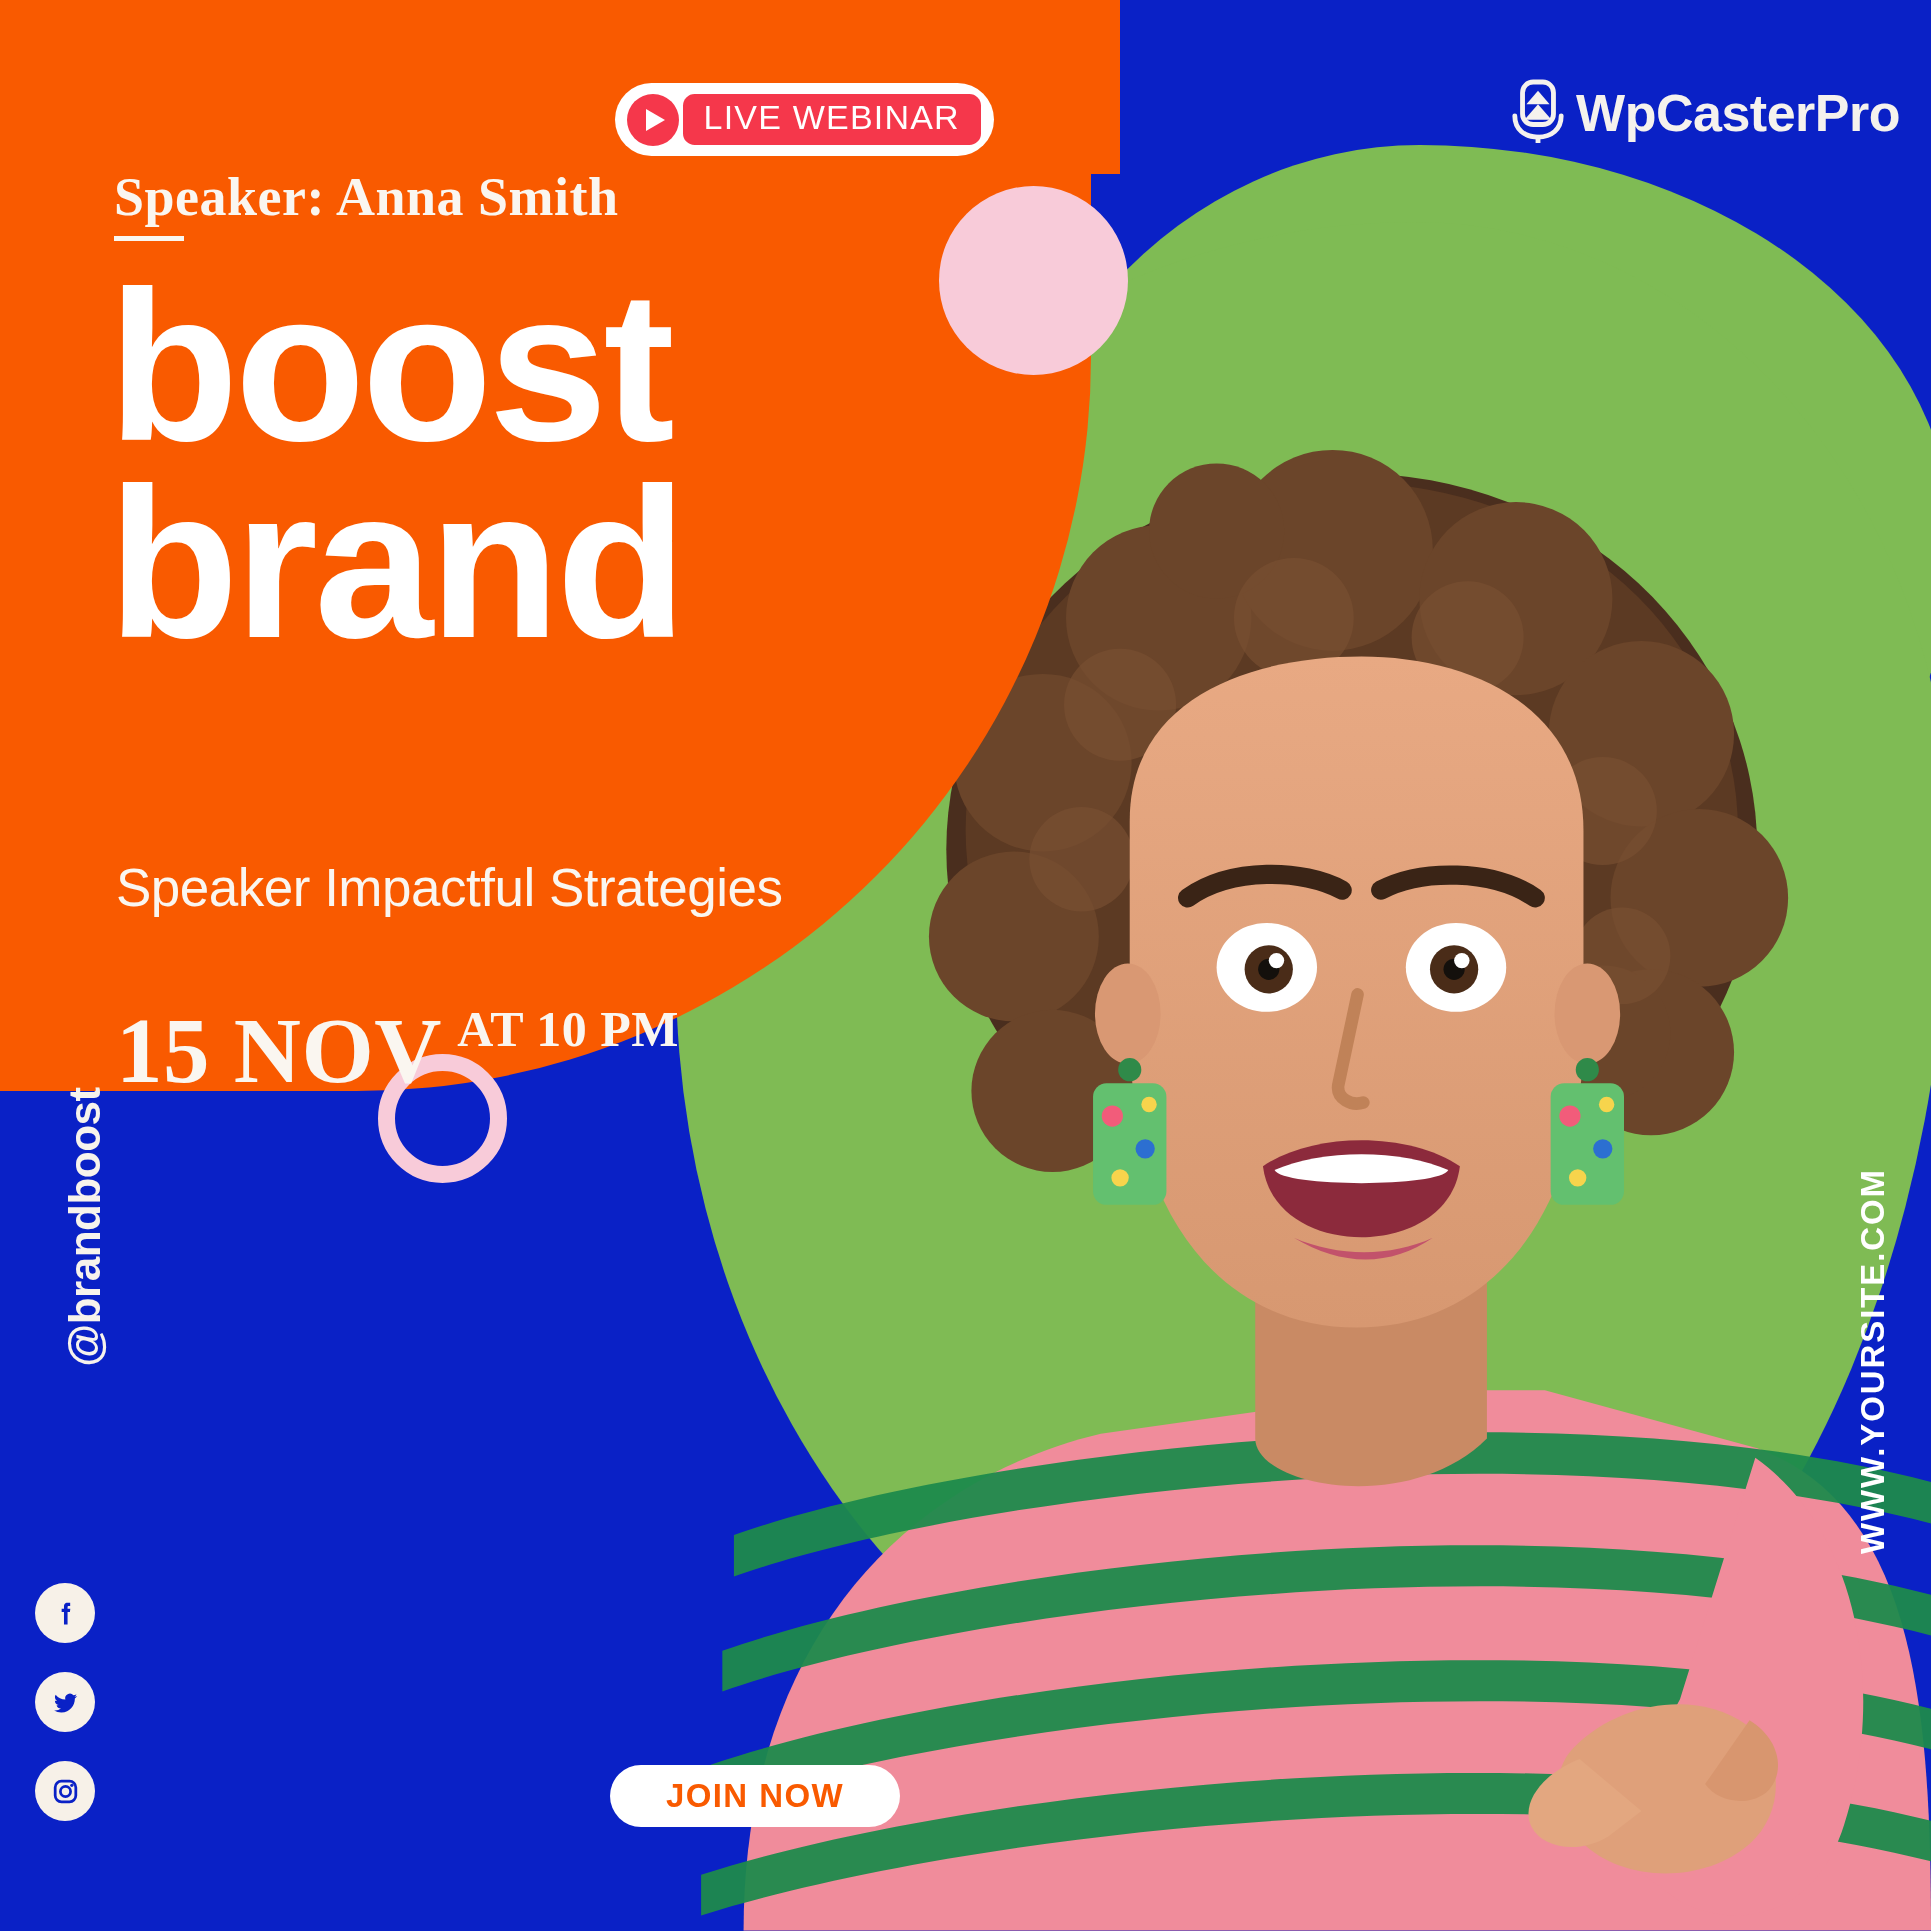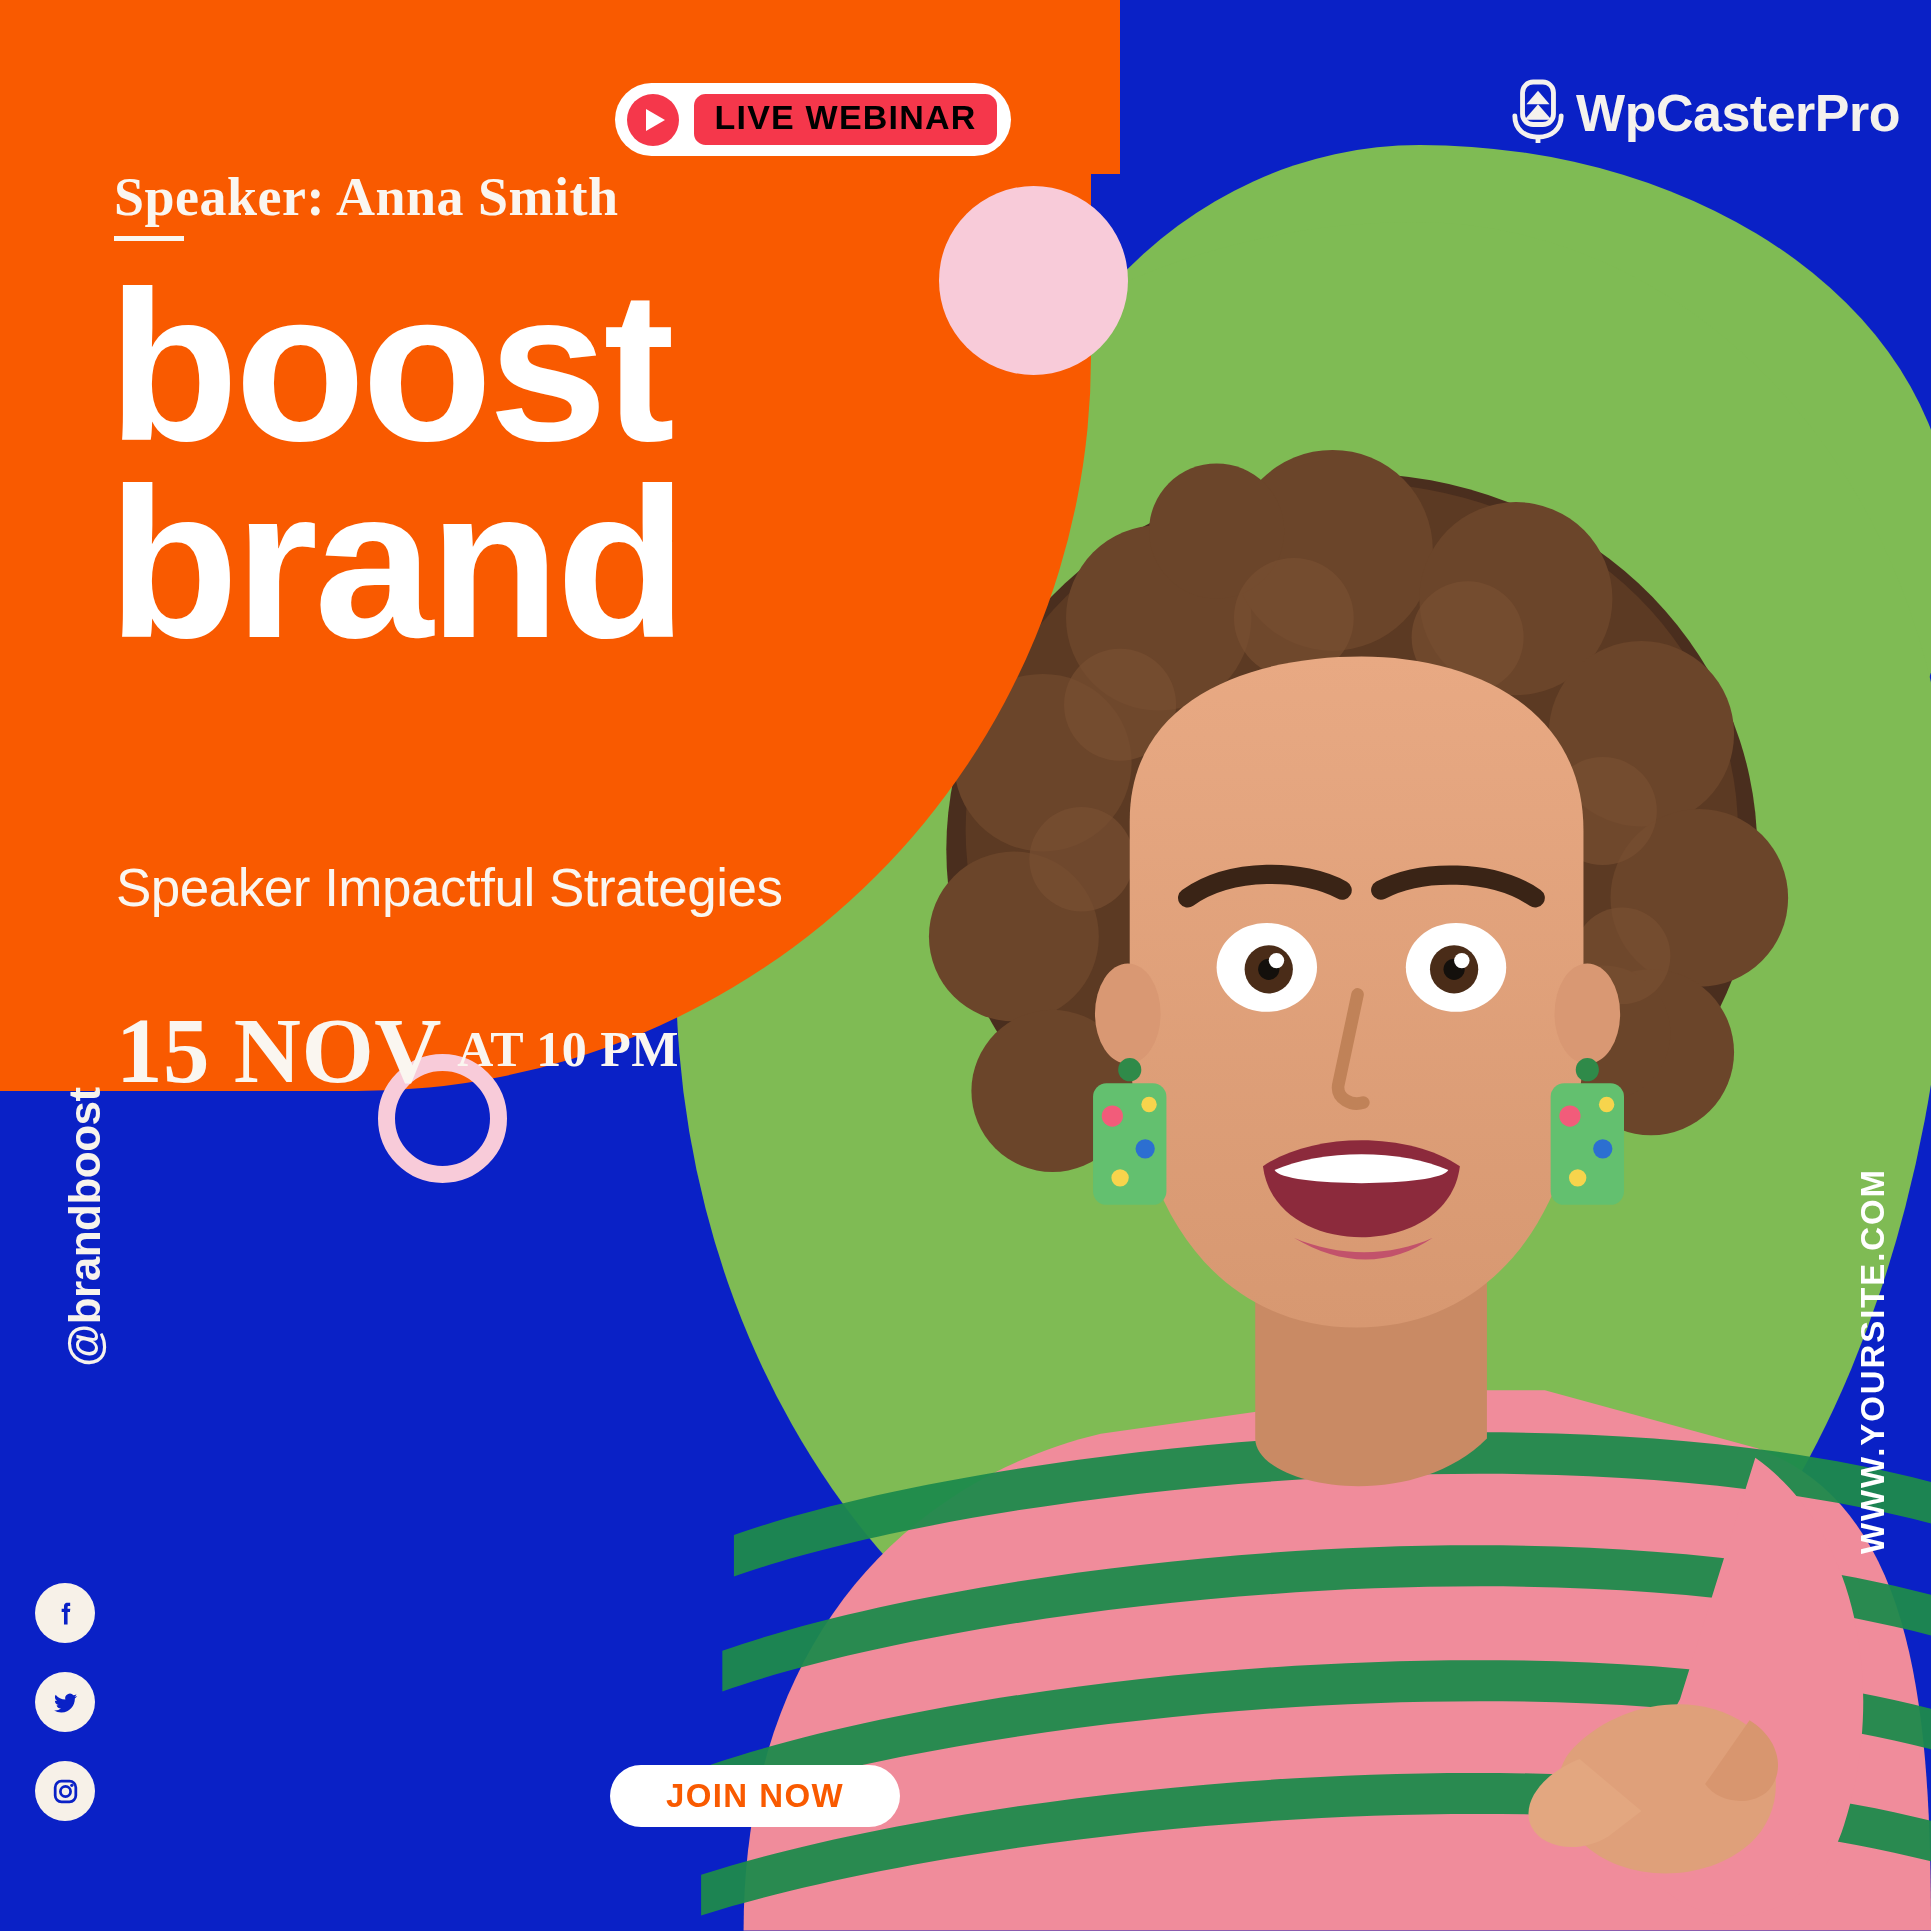--- a/index.html
+++ b/index.html
@@ -120,27 +120,27 @@
   }
   .live-play .tri {
     width: 0; height: 0;
     border-left: 19.3px solid #fff;
     border-top: 11.6px solid transparent;
     border-bottom: 11.6px solid transparent;
     margin-left: 5.8px;
   }
   .live-pill {
     background: #F5374B;
-    color: #000000;
+    color: #ffffff;
     font-size: 34px;
-    font-weight: bold;
+    font-weight: normal;
     letter-spacing: 1.2px;
     border-radius: 11.6px;
     padding: 5.8px 21px 8.7px 21px;
-    margin-left: 15px;
+    margin-left: 4px;
     white-space: nowrap;
     line-height: 1.05;
   }
 
   
   .logo {
     position: absolute;
     right: 31px;
     top: 79px;
     display: flex;
@@ -197,21 +197,21 @@
     font-weight: normal;
     letter-spacing: -0.5px;
     white-space: nowrap;
   }
 
   .date-row {
     position: absolute;
     left: 116px;
     top: 1004px;
     display: flex;
-    align-items: center;
+    align-items: flex-start;
   }
   .date-big {
     color: #FAF6F0;
     font-family: "Liberation Serif", serif;
     font-weight: bold;
     font-size: 93px;
     line-height: 1;
     letter-spacing: 0.5px;
     white-space: nowrap;
   }

